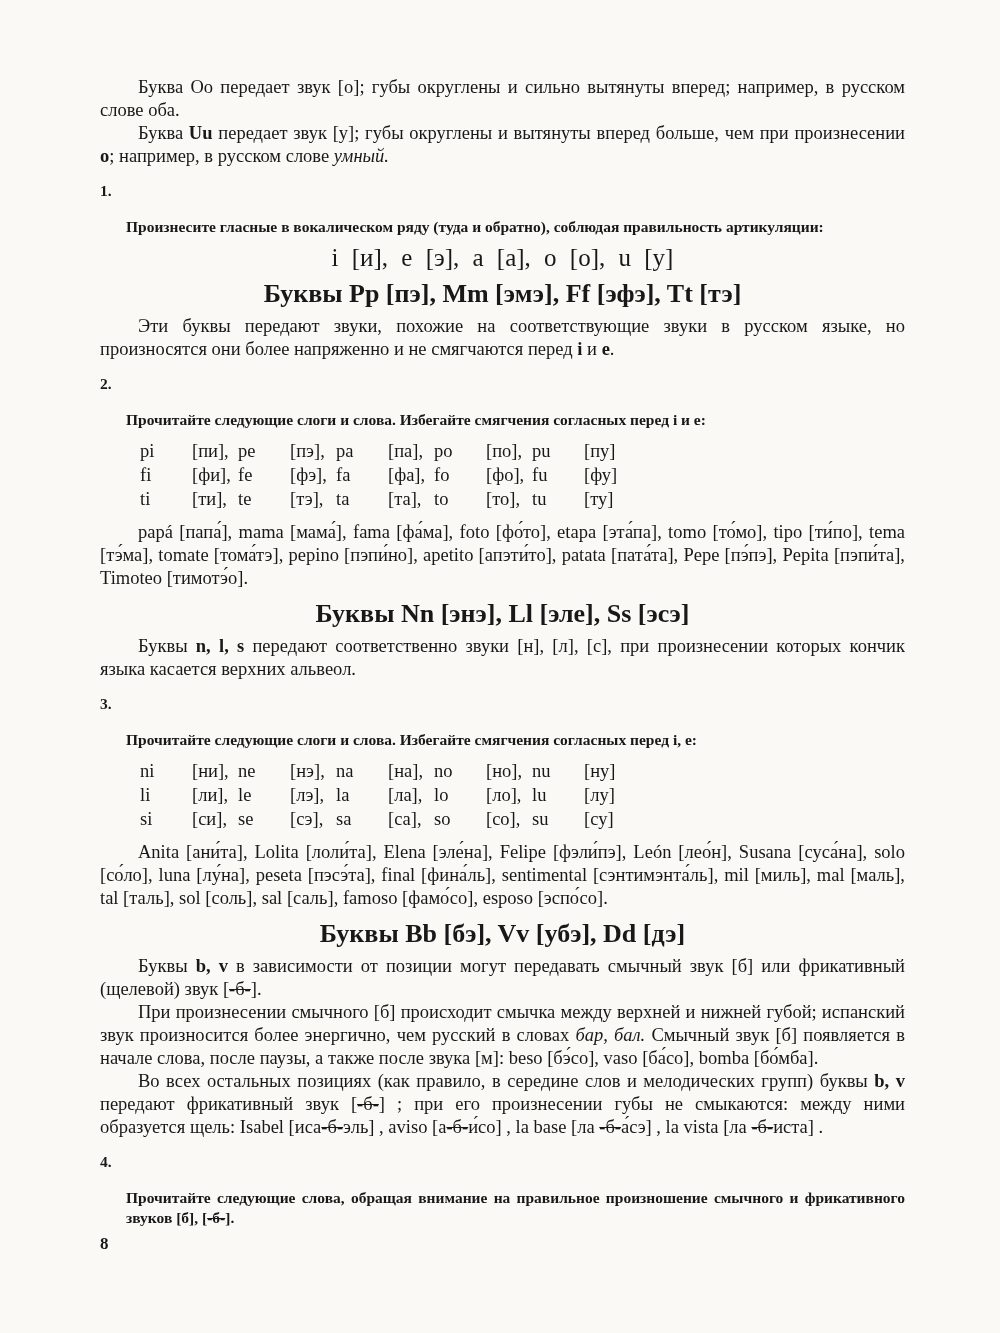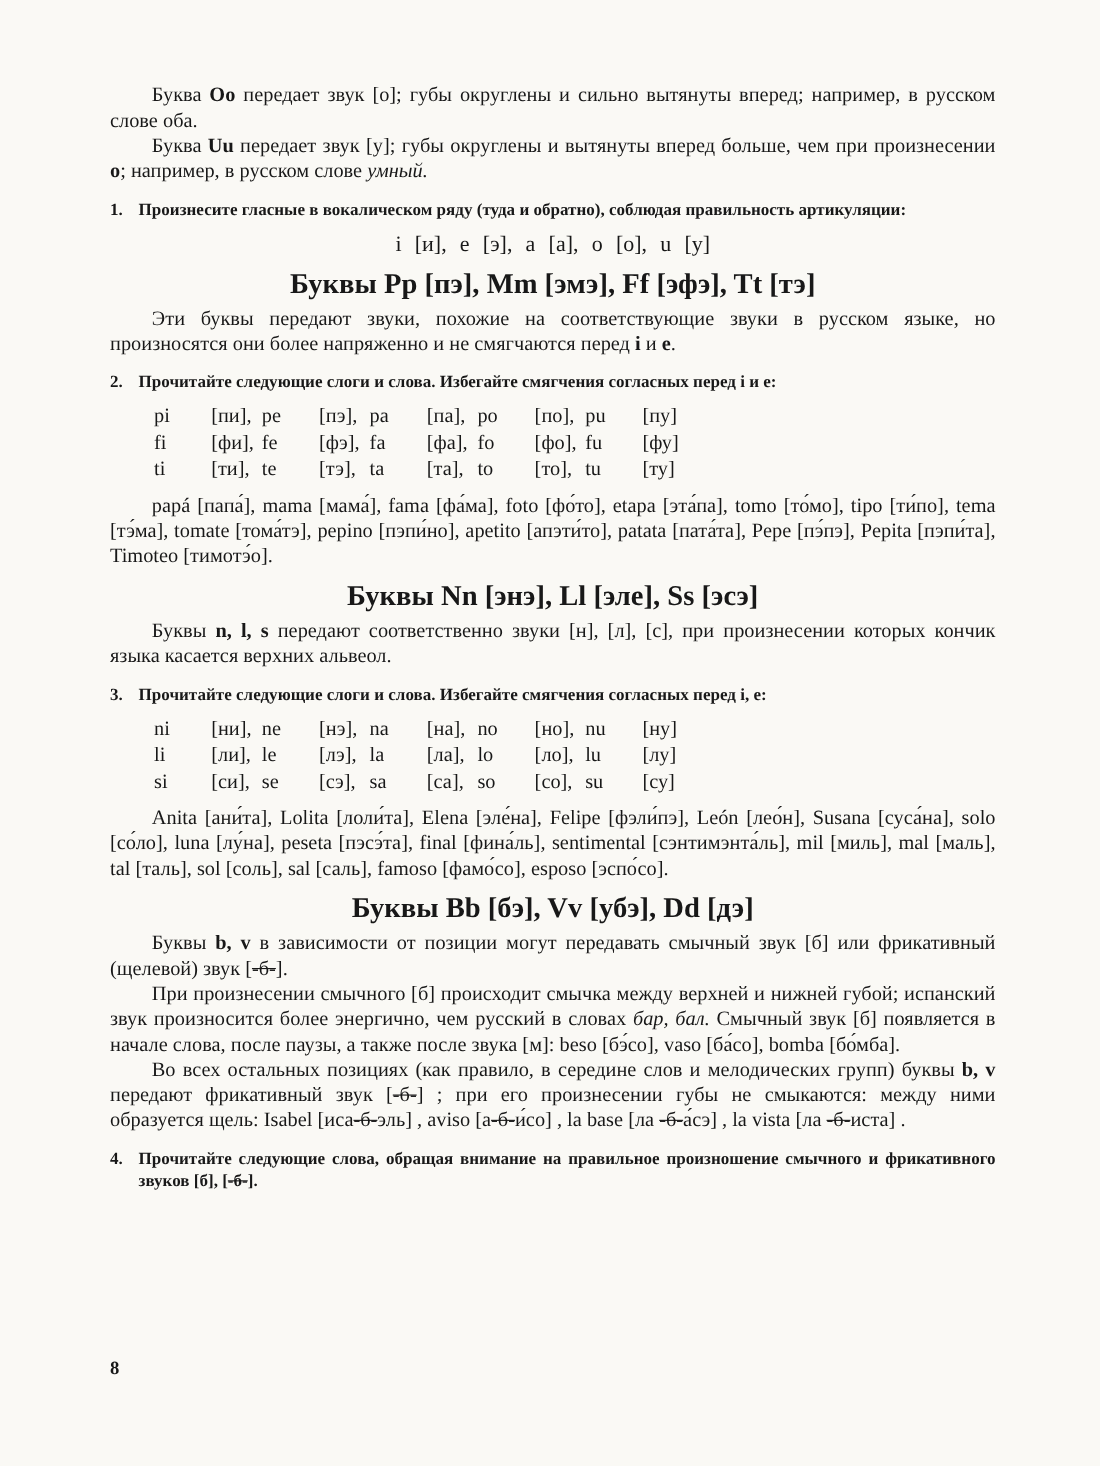--- a/index.html
+++ b/index.html
@@ -34,24 +34,25 @@
     font-size: 15.5px;
     line-height: 20px;
     margin: 13px 0 9px 0;
   }
   .ex-num {
     flex: 0 0 26px;
   }
   .ex-text {
     flex: 1;
     text-align: justify;
+    margin-top: 36px;
   }
   .vowel-row {
     text-align: center;
-    font-size: 20px;
+    font-size: 25px;
     line-height: 24px;
     margin: 8px 0 4px 0;
     word-spacing: 7px;
   }
   .letters-heading {
     text-align: center;
     font-size: 26px;
     line-height: 25px;
     font-weight: bold;
     margin: 11px 0 9px 0;
@@ -71,21 +72,21 @@
     top: 1232px;
     font-weight: bold;
     font-size: 17px;
   }
 </style>
 </head>
 <body>
 
 <div class="page">
 
-  <p class="para"><span>Буква </span><span style="font-weight: bold;">Оо</span><span> передает звук [о]; губы округлены и сильно вытянуты вперед; например, в русском слове </span><span style="">оба.</span></p>
+  <p class="para"><span>Буква </span><span style="font-weight: normal;">Оо</span><span> передает звук [о]; губы округлены и сильно вытянуты вперед; например, в русском слове </span><span style="">оба.</span></p>
   <p class="para"><span>Буква </span><span style="font-weight: bold;">Uu</span><span> передает звук [у]; губы округлены и вытянуты вперед больше, чем при произнесении </span><span style="font-weight: bold;">о</span><span>; например, в русском слове </span><span style="font-style: italic;">умный.</span></p>
 
   <div class="exercise">
     <span class="ex-num">1.</span>
     <div class="ex-text">Произнесите гласные в вокалическом ряду (туда и обратно), соблюдая правильность артикуляции:</div>
   </div>
 
   <div class="vowel-row">i [и], e [э], a [а], o [о], u [у]</div>
 
   <div class="letters-heading">Буквы Pp [пэ], Mm [эмэ], Ff [эфэ], Tt [тэ]</div>

